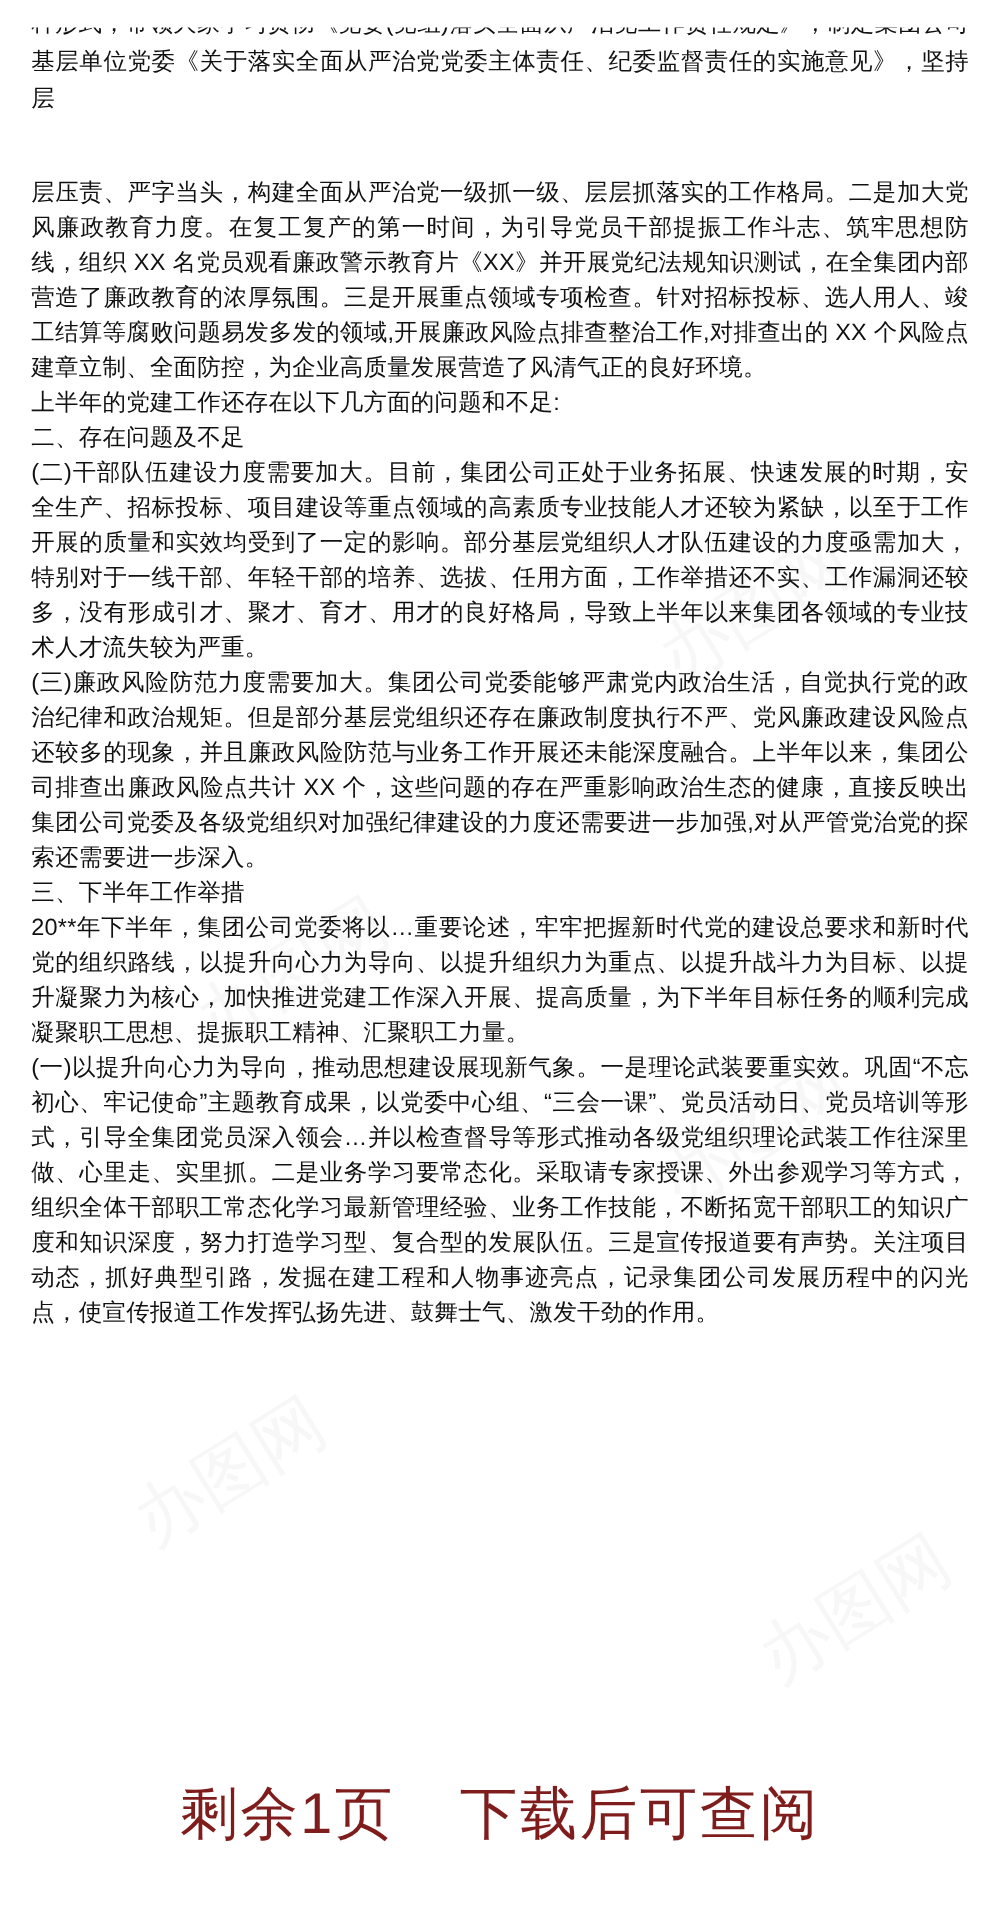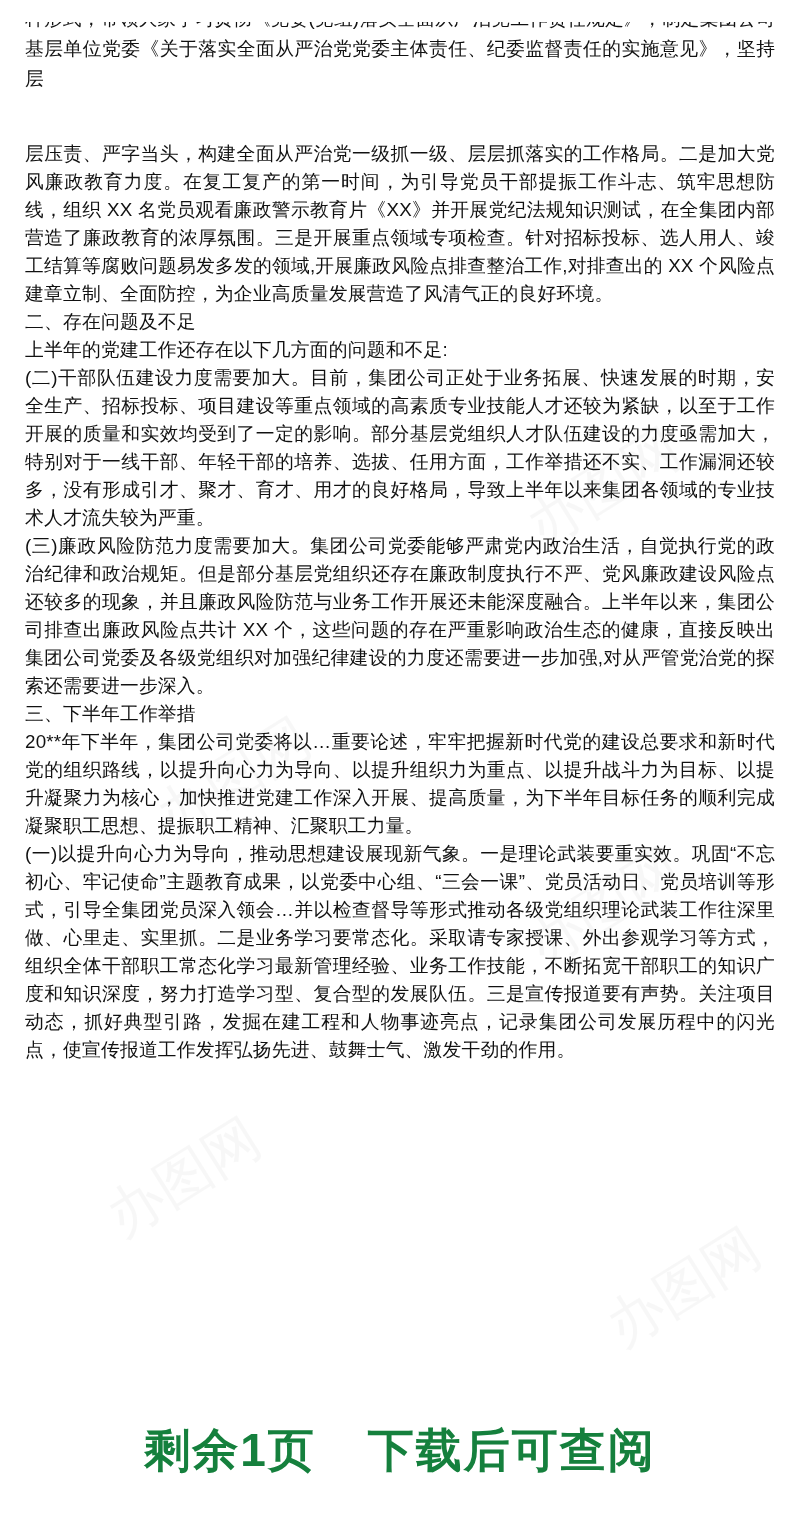--- a/index.html
+++ b/index.html
@@ -48,23 +48,23 @@
     transform:rotate(-32deg);
     white-space:nowrap;
     pointer-events:none;
     user-select:none;
   }
   .banner{
     position:absolute;
     left:0;right:0;
     top:1420px;
     text-align:center;
-    font-weight:700;
+    font-weight:400;
     font-size:46px;
-    color:#15803d;
+    color:#7f1d1d;
     letter-spacing:2px;
   }
   .banner .remaining{margin-right:52px;}
 </style>
 </head>
 <body>
 
 <div class="page">
 
   <span class="watermark" style="left:520px;top:450px;">办图网</span>
@@ -74,22 +74,22 @@
   <span class="watermark" style="left:600px;top:1250px;">办图网</span>
 
   <div class="text-col">
     <div class="clip-line">
       <p>种形式，带领大家学习贯彻《党委(党组)落实全面从严治党工作责任规定》，制定集团公司党委及</p>
     </div>
     <p class="top-line">基层单位党委《关于落实全面从严治党党委主体责任、纪委监督责任的实施意见》，坚持层</p>
     <div class="page-gap"></div>
     <div>
         <p class="para">层压责、严字当头，构建全面从严治党一级抓一级、层层抓落实的工作格局。二是加大党风廉政教育力度。在复工复产的第一时间，为引导党员干部提振工作斗志、筑牢思想防线，组织 XX 名党员观看廉政警示教育片《XX》并开展党纪法规知识测试，在全集团内部营造了廉政教育的浓厚氛围。三是开展重点领域专项检查。针对招标投标、选人用人、竣工结算等腐败问题易发多发的领域,开展廉政风险点排查整治工作,对排查出的 XX 个风险点建章立制、全面防控，为企业高质量发展营造了风清气正的良好环境。</p>
+        <p class="para">上半年的党建工作还存在以下几方面的问题和不足:</p>
         <p class="para">二、存在问题及不足</p>
-        <p class="para">上半年的党建工作还存在以下几方面的问题和不足:</p>
         <p class="para">(二)干部队伍建设力度需要加大。目前，集团公司正处于业务拓展、快速发展的时期，安全生产、招标投标、项目建设等重点领域的高素质专业技能人才还较为紧缺，以至于工作开展的质量和实效均受到了一定的影响。部分基层党组织人才队伍建设的力度亟需加大，特别对于一线干部、年轻干部的培养、选拔、任用方面，工作举措还不实、工作漏洞还较多，没有形成引才、聚才、育才、用才的良好格局，导致上半年以来集团各领域的专业技术人才流失较为严重。</p>
         <p class="para">(三)廉政风险防范力度需要加大。集团公司党委能够严肃党内政治生活，自觉执行党的政治纪律和政治规矩。但是部分基层党组织还存在廉政制度执行不严、党风廉政建设风险点还较多的现象，并且廉政风险防范与业务工作开展还未能深度融合。上半年以来，集团公司排查出廉政风险点共计 XX 个，这些问题的存在严重影响政治生态的健康，直接反映出集团公司党委及各级党组织对加强纪律建设的力度还需要进一步加强,对从严管党治党的探索还需要进一步深入。</p>
         <p class="para">三、下半年工作举措</p>
         <p class="para">20**年下半年，集团公司党委将以…重要论述，牢牢把握新时代党的建设总要求和新时代党的组织路线，以提升向心力为导向、以提升组织力为重点、以提升战斗力为目标、以提升凝聚力为核心，加快推进党建工作深入开展、提高质量，为下半年目标任务的顺利完成凝聚职工思想、提振职工精神、汇聚职工力量。</p>
         <p class="para">(一)以提升向心力为导向，推动思想建设展现新气象。一是理论武装要重实效。巩固“不忘初心、牢记使命”主题教育成果，以党委中心组、“三会一课”、党员活动日、党员培训等形式，引导全集团党员深入领会…并以检查督导等形式推动各级党组织理论武装工作往深里做、心里走、实里抓。二是业务学习要常态化。采取请专家授课、外出参观学习等方式，组织全体干部职工常态化学习最新管理经验、业务工作技能，不断拓宽干部职工的知识广度和知识深度，努力打造学习型、复合型的发展队伍。三是宣传报道要有声势。关注项目动态，抓好典型引路，发掘在建工程和人物事迹亮点，记录集团公司发展历程中的闪光点，使宣传报道工作发挥弘扬先进、鼓舞士气、激发干劲的作用。</p>
       </div>
   </div>
 
   <div class="banner">
     <span class="remaining">剩余1页</span><span>下载后可查阅</span>

